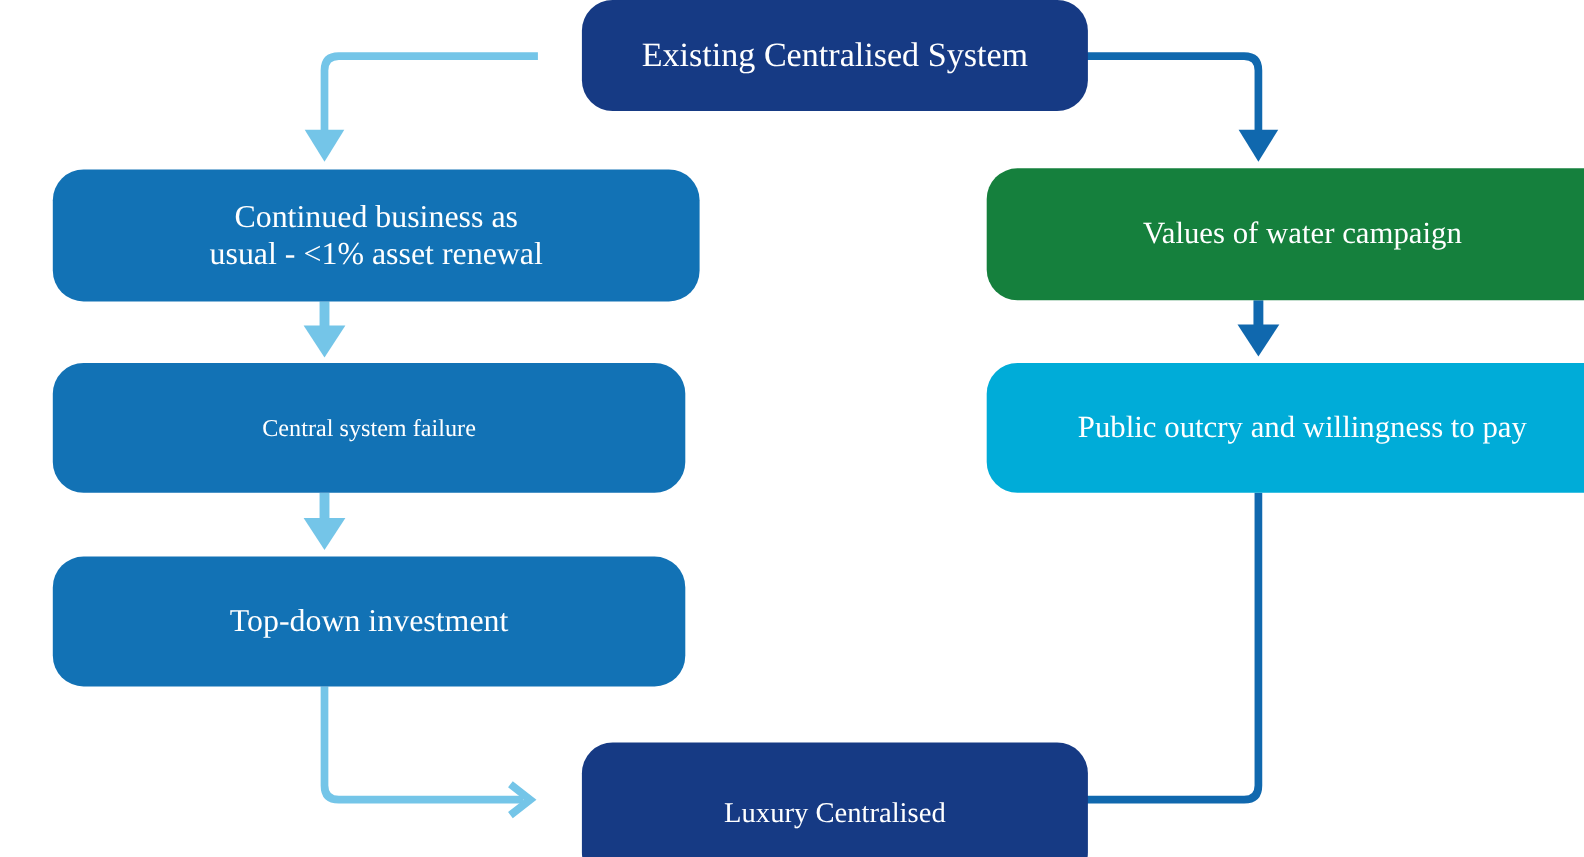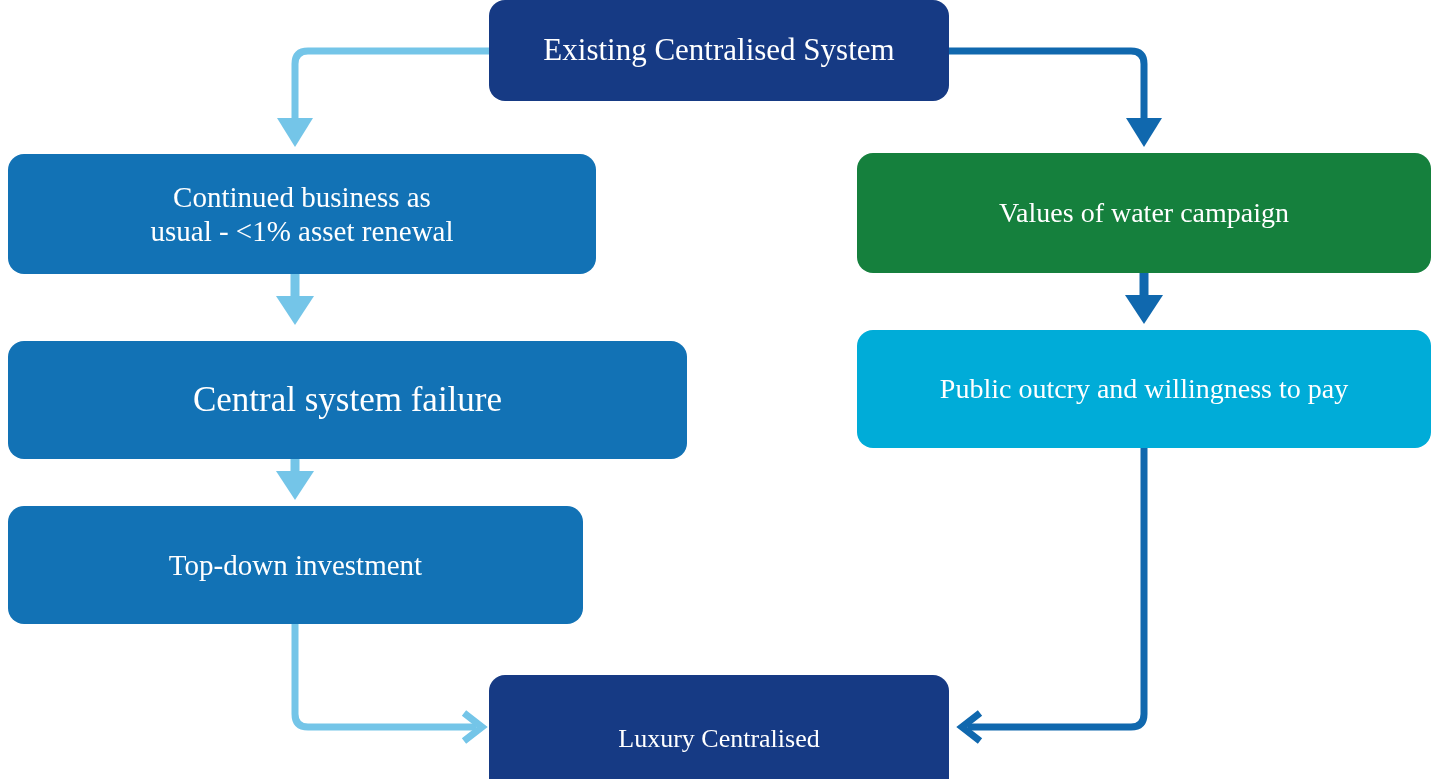--- a/index.html
+++ b/index.html
@@ -11,30 +11,31 @@
     position: relative;
     width: 1440px;
     height: 779px;
     background: #ffffff;
     overflow: hidden;
     font-family: "Liberation Serif", "DejaVu Serif", serif;
   }
   .node {
     position: absolute;
     box-sizing: border-box;
-    border-radius: 16px;
+    border-radius: 28px;
     color: #ffffff;
     display: flex;
     flex-direction: column;
     align-items: center;
     justify-content: center;
     text-align: center;
     line-height: 1.18;
     padding: 4px 14px;
     z-index: 3;
+    margin-left: 40px;
   }
   .node .title {
     display: block;
     white-space: pre-line;
   }
   .node .subtitle {
     display: block;
     white-space: pre-line;
   }
 
@@ -43,23 +44,23 @@
     left: 489px; top: 0px; width: 460px; height: 101px;
     background: #163A84;
     font-size: 31px;
   }
   #node-bau {
     left: 8px; top: 154px; width: 588px; height: 120px;
     background: #1272B5;
     font-size: 29px;
   }
   #node-failure {
-    left: 8px; top: 341px; width: 679px; height: 118px;
+    left: 8px; top: 330px; width: 575px; height: 118px;
     background: #1272B5;
-    font-size: 35px;
+    font-size: 22px;
   }
   #node-topdown {
     left: 8px; top: 506px; width: 575px; height: 118px;
     background: #1272B5;
     font-size: 29px;
   }
   #node-values {
     left: 857px; top: 153px; width: 574px; height: 120px;
     background: #15803d;
   }

